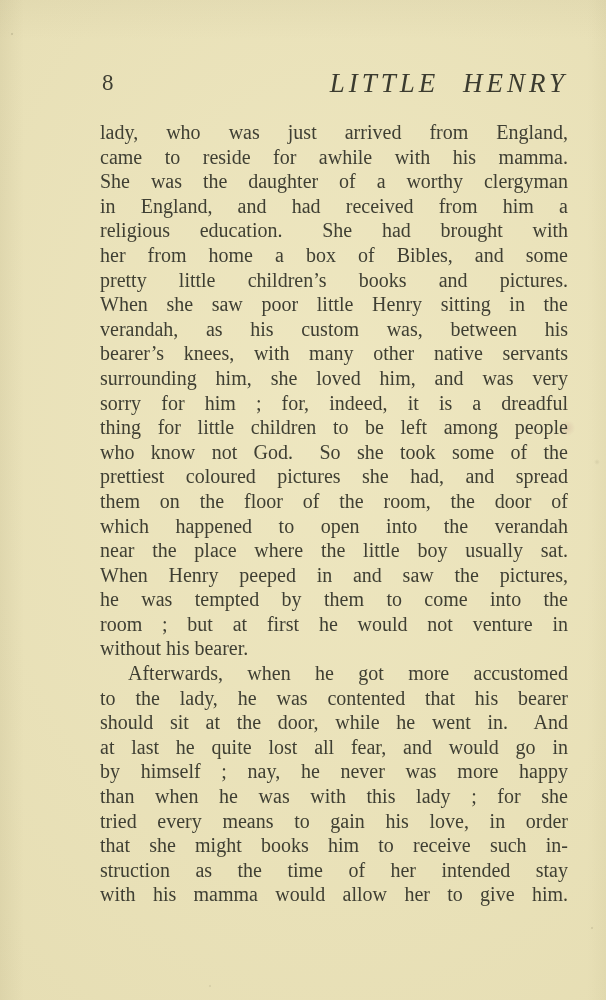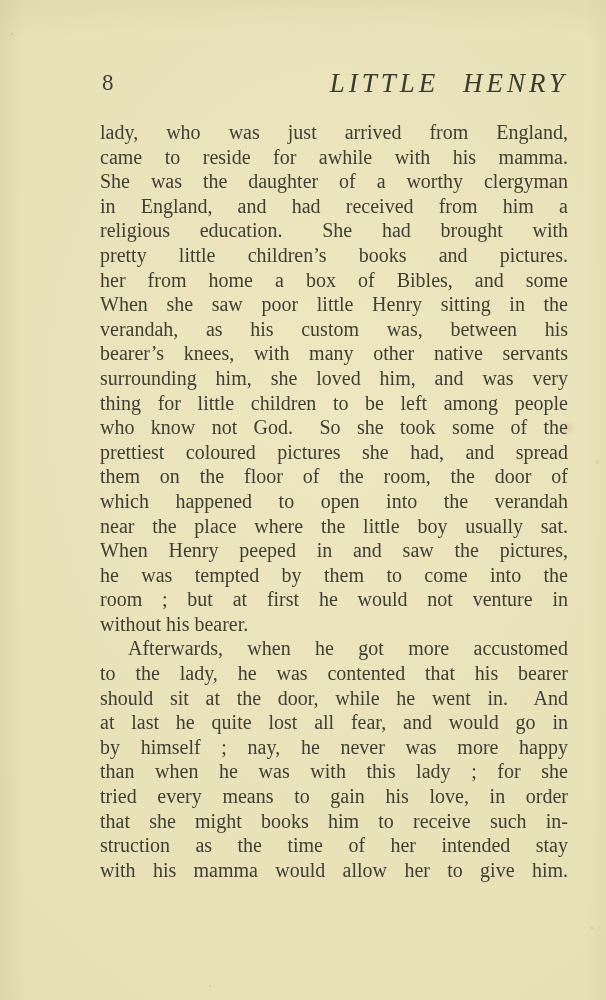--- a/index.html
+++ b/index.html
@@ -87,26 +87,27 @@
     <span class="page-number">8</span>
     <div class="running-title">LITTLE HENRY</div>
   </div>
   <div class="page-body">
       <div>
         <div class="line">lady, who was just arrived from England,</div>
         <div class="line">came to reside for awhile with his mamma.</div>
         <div class="line">She was the daughter of a worthy clergyman</div>
         <div class="line">in England, and had received from him a</div>
         <div class="line">religious education.  She had brought with</div>
+        <div class="line">her from home a box of Bibles, and some</div>
         <div class="line">pretty little children’s books and pictures.</div>
-        <div class="line">her from home a box of Bibles, and some</div>
         <div class="line">When she saw poor little Henry sitting in the</div>
         <div class="line">verandah, as his custom was, between his</div>
         <div class="line">bearer’s knees, with many other native servants</div>
         <div class="line">surrounding him, she loved him, and was very</div>
+        <div class="line">sorry for him ; for, indeed, it is a dreadful</div>
         <div class="line">thing for little children to be left among people</div>
         <div class="line">who know not God.  So she took some of the</div>
         <div class="line">prettiest coloured pictures she had, and spread</div>
         <div class="line">them on the floor of the room, the door of</div>
         <div class="line">which happened to open into the verandah</div>
         <div class="line">near the place where the little boy usually sat.</div>
         <div class="line">When Henry peeped in and saw the pictures,</div>
         <div class="line">he was tempted by them to come into the</div>
         <div class="line">room ; but at first he would not venture in</div>
         <div class="line noj">without his bearer.</div>

